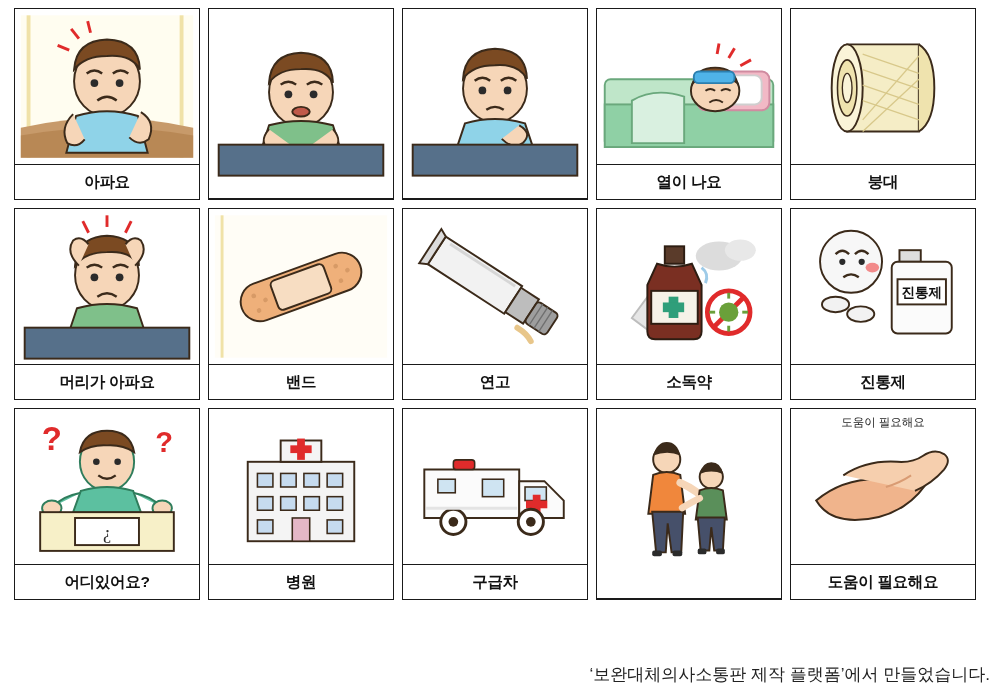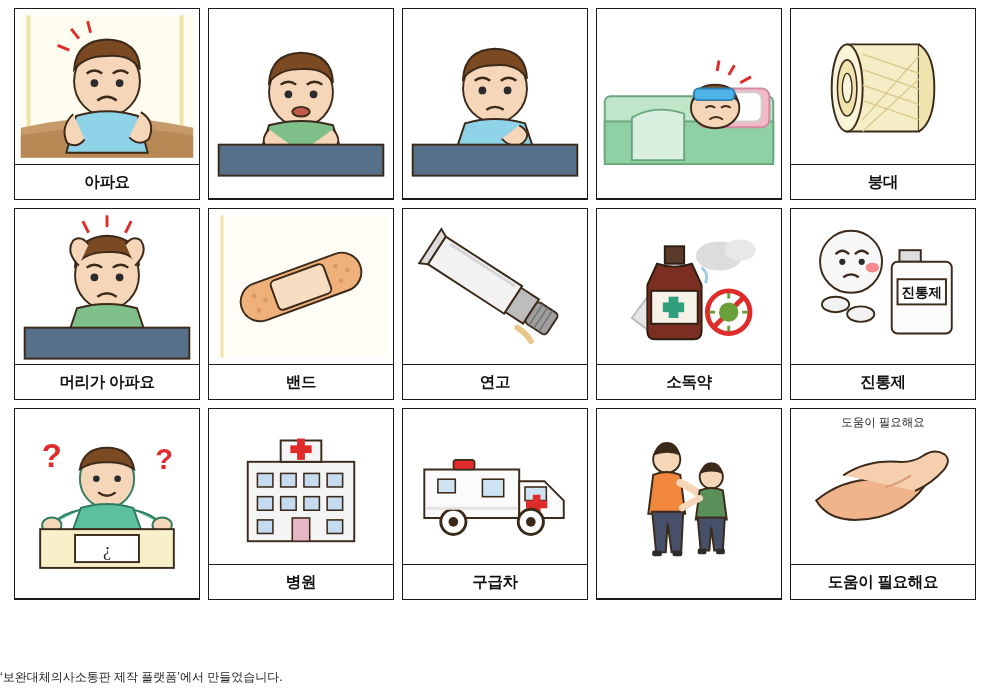--- a/index.html
+++ b/index.html
@@ -53,22 +53,22 @@
     text-align: center;
     font-size: 11.5px;
     color: #222;
     z-index: 6;
   }
   .footer {
     position: absolute;
     bottom: 14px;
     left: 0;
     right: 0;
-    text-align: left;
-    font-size: 12px;
+    text-align: right;
+    font-size: 17px;
     color: #222;
   }
   svg { display: block; width: 100%; height: 100%; }
 </style>
 </head>
 <body>
 
 <div class="board">
   <div class="grid">
 
@@ -152,20 +152,21 @@
           <path d="M116 94 q7 -5 14 0" stroke="#3b2a1a" stroke-width="2" fill="none"></path>
           <rect x="100" y="62" width="42" height="12" rx="5" fill="#4fb3e8" stroke="#2c7fae" stroke-width="2"></rect>
           <g stroke="#e02b2b" stroke-width="3" fill="none">
             <path d="M136 48 l6 -10"></path>
               <path d="M124 44 l2 -11"></path>
               <path d="M148 56 l11 -6"></path>
           </g>
           <path d="M36 92 q24 -14 54 -4 l0 48 l-54 0 Z" fill="#d9f0e0" stroke="#6aa87c" stroke-width="2"></path>
         </svg>
       </div>
+      <div class="label">열이 나요</div>
     </div>
 
     <div class="cell">
       <div class="pic">
         <svg viewBox="0 0 190 155">
           <rect x="0" y="0" width="190" height="155" fill="#ffffff"></rect>
           <path d="M58 34 L132 34 L132 124 L58 124 Z" fill="#f5edc6" stroke="#3b2a1a" stroke-width="2"></path>
           <path d="M132 34 q16 10 16 45 q0 35 -16 45" fill="#efe3ae" stroke="#3b2a1a" stroke-width="2"></path>
           <ellipse cx="58" cy="79" rx="16" ry="45" fill="#faf4d8" stroke="#3b2a1a" stroke-width="2"></ellipse>
           <ellipse cx="58" cy="79" rx="10" ry="29" fill="#efe3ae" stroke="#3b2a1a" stroke-width="1.6"></ellipse>
@@ -317,20 +318,21 @@
           <path d="M122 84 q20 4 28 14" stroke="#2f7d5c" stroke-width="2" fill="#5cc0a0"></path>
           <ellipse cx="38" cy="100" rx="10" ry="8" fill="#f6d6b8" stroke="#2f7d5c" stroke-width="2"></ellipse>
           <ellipse cx="152" cy="100" rx="10" ry="8" fill="#f6d6b8" stroke="#2f7d5c" stroke-width="2"></ellipse>
           <text x="38" y="40" font-size="34" font-weight="bold" fill="#e02b2b" text-anchor="middle" font-family="Liberation Sans, sans-serif">?</text>
           <text x="154" y="42" font-size="30" font-weight="bold" fill="#e02b2b" text-anchor="middle" font-family="Liberation Sans, sans-serif">?</text>
           <rect x="26" y="104" width="138" height="40" fill="#f7f0c8" stroke="#3b2a1a" stroke-width="2"></rect>
           <rect x="62" y="110" width="66" height="28" fill="#ffffff" stroke="#3b2a1a" stroke-width="2"></rect>
           <text x="95" y="132" font-size="19" text-anchor="middle" fill="#2b2b2b" font-family="Liberation Serif, serif">¿</text>
         </svg>
       </div>
+      <div class="label">어디있어요?</div>
     </div>
 
     <div class="cell">
       <div class="pic">
         <svg viewBox="0 0 190 155">
           <rect x="0" y="0" width="190" height="155" fill="#ffffff"></rect>
           <rect x="40" y="52" width="110" height="82" fill="#f4f4f4" stroke="#3b2a1a" stroke-width="2"></rect>
           <rect x="74" y="30" width="42" height="22" fill="#f4f4f4" stroke="#3b2a1a" stroke-width="2"></rect>
           <rect x="91" y="28" width="8" height="22" fill="#e02b2b"></rect>
           <rect x="84" y="35" width="22" height="8" fill="#e02b2b"></rect>

